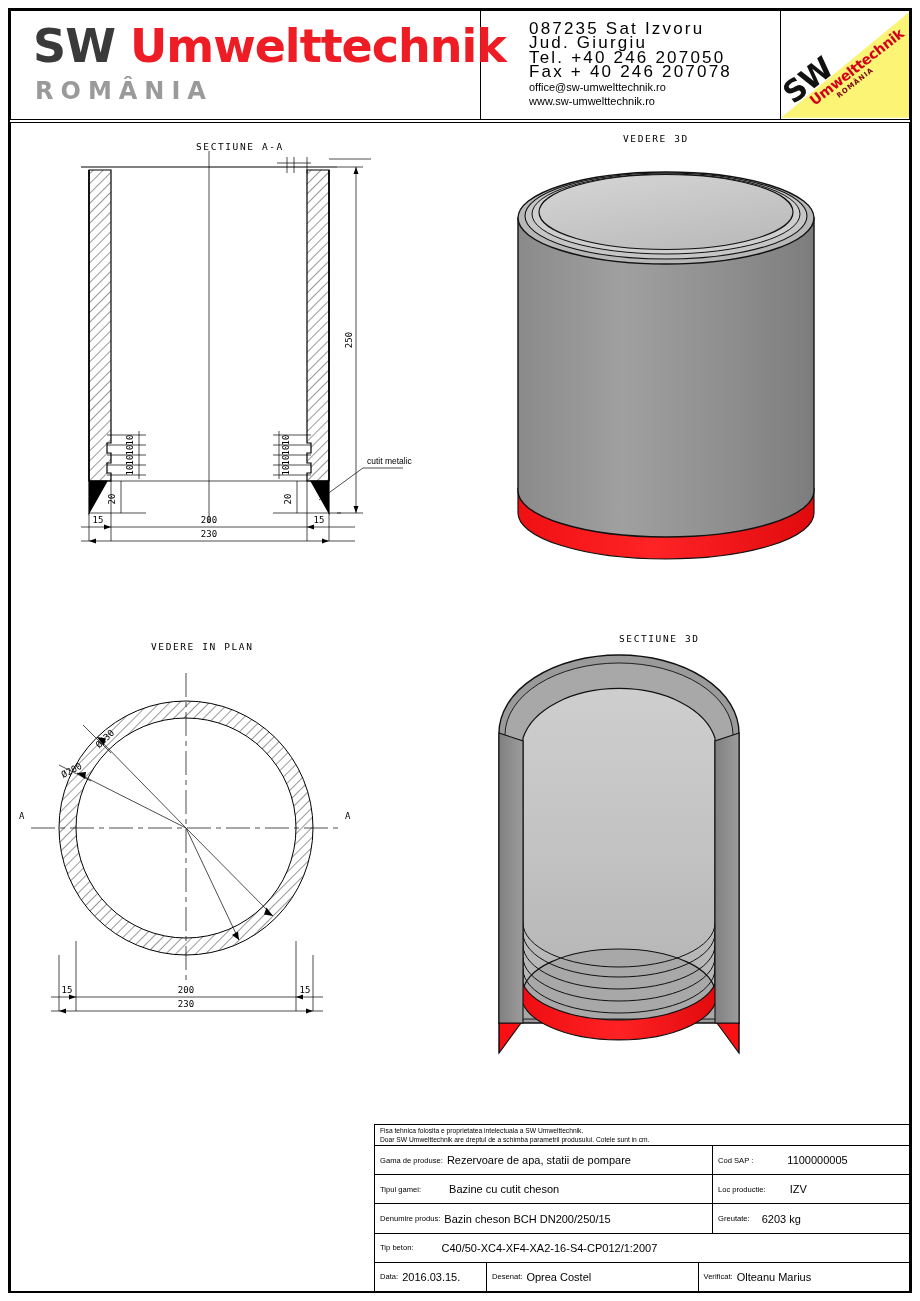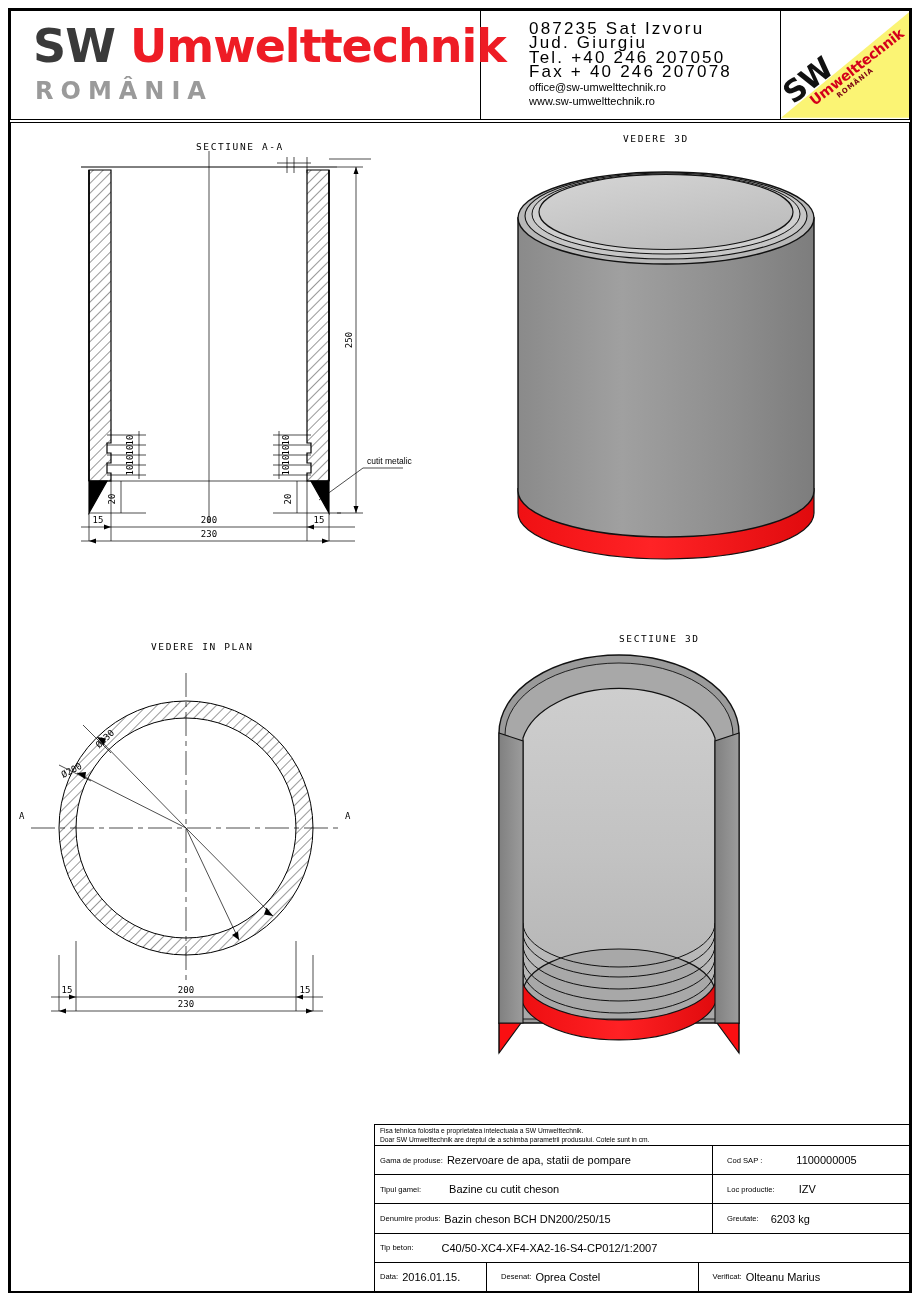--- a/index.html
+++ b/index.html
@@ -52,21 +52,21 @@
   .thick{stroke-width:1.6;}
   .dimtxt{font-family:"DejaVu Sans Mono",monospace;font-size:9px;fill:#000;}
   .smtxt{font-family:"Liberation Sans",sans-serif;font-size:8.5px;fill:#000;}
 
   
   .titleblock{position:absolute;left:374px;top:1124px;width:536px;height:168px;
               border:1.5px solid #000;box-sizing:border-box;background:#fff;
               display:flex;flex-direction:column;}
   .tb-note{height:21px;border-bottom:1.2px solid #000;box-sizing:border-box;padding:1px 4px 0 5px;}
   .tb-note div{font-size:6.7px;line-height:9px;white-space:nowrap;}
-  .tb-row{display:flex;border-bottom:1.2px solid #000;box-sizing:border-box;flex:1;min-height:0;gap:9px;}
+  .tb-row{display:flex;border-bottom:1.2px solid #000;box-sizing:border-box;flex:1;min-height:0;}
   .tb-row:last-child{border-bottom:none;}
   .tb-cell{display:flex;align-items:center;box-sizing:border-box;padding-left:5px;overflow:hidden;}
   .tb-sep{border-right:1.2px solid #000;}
   .lbl{font-size:7.6px;white-space:nowrap;margin-right:4px;}
   .val{font-size:11px;white-space:nowrap;}
   .c-left{width:338px;}
   .c-right{flex:1;}
   .c-data{width:112px;}
   .c-desen{flex:1;}
 </style>
@@ -428,21 +428,21 @@
       <div class="tb-cell" style="width:100%;">
         <span class="lbl">Tip beton:</span>
         <span class="val" style="margin-left:24px;">C40/50-XC4-XF4-XA2-16-S4-CP012/1:2007</span>
       </div>
     </div>
 
 
     <div class="tb-row">
       <div class="tb-cell tb-sep c-data">
         <span class="lbl">Data:</span>
-        <span class="val">2016.01.15.</span>
+        <span class="val">2016.03.15.</span>
       </div>
       <div class="tb-cell tb-sep c-desen">
         <span class="lbl">Desenat:</span>
         <span class="val">Oprea Costel</span>
       </div>
       <div class="tb-cell c-right">
         <span class="lbl">Verificat:</span>
         <span class="val">Olteanu Marius</span>
       </div>
     </div>

